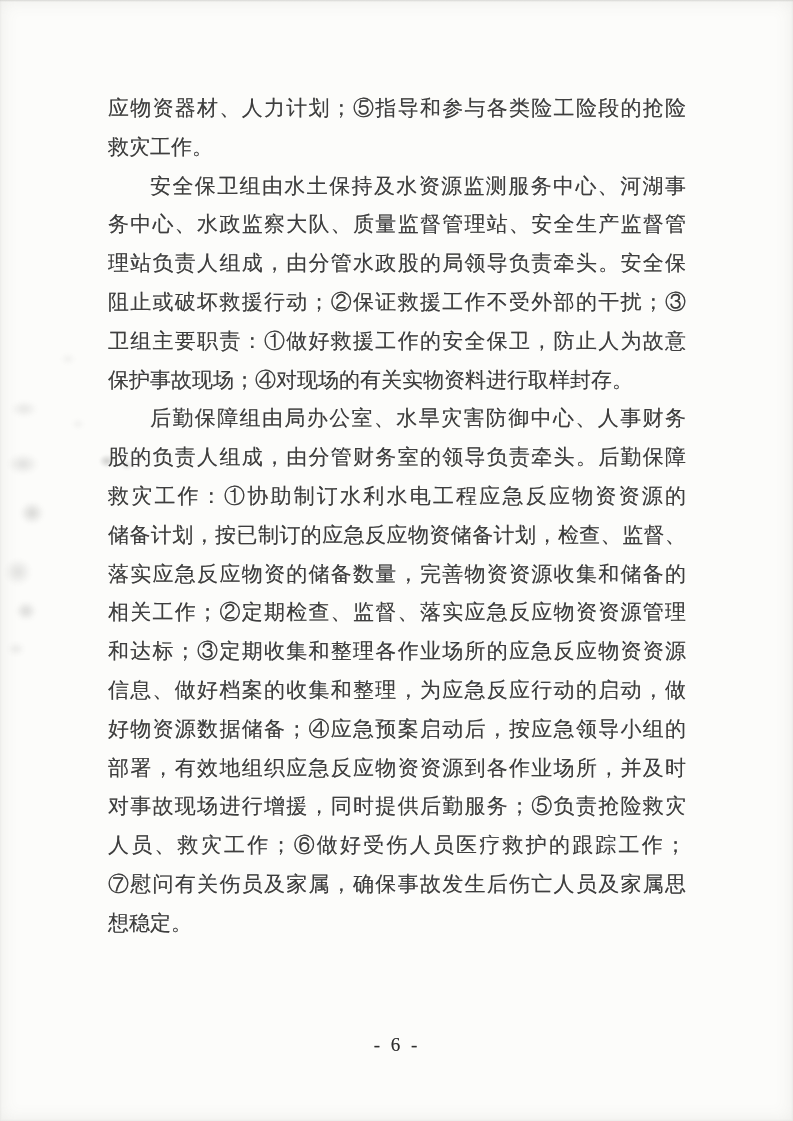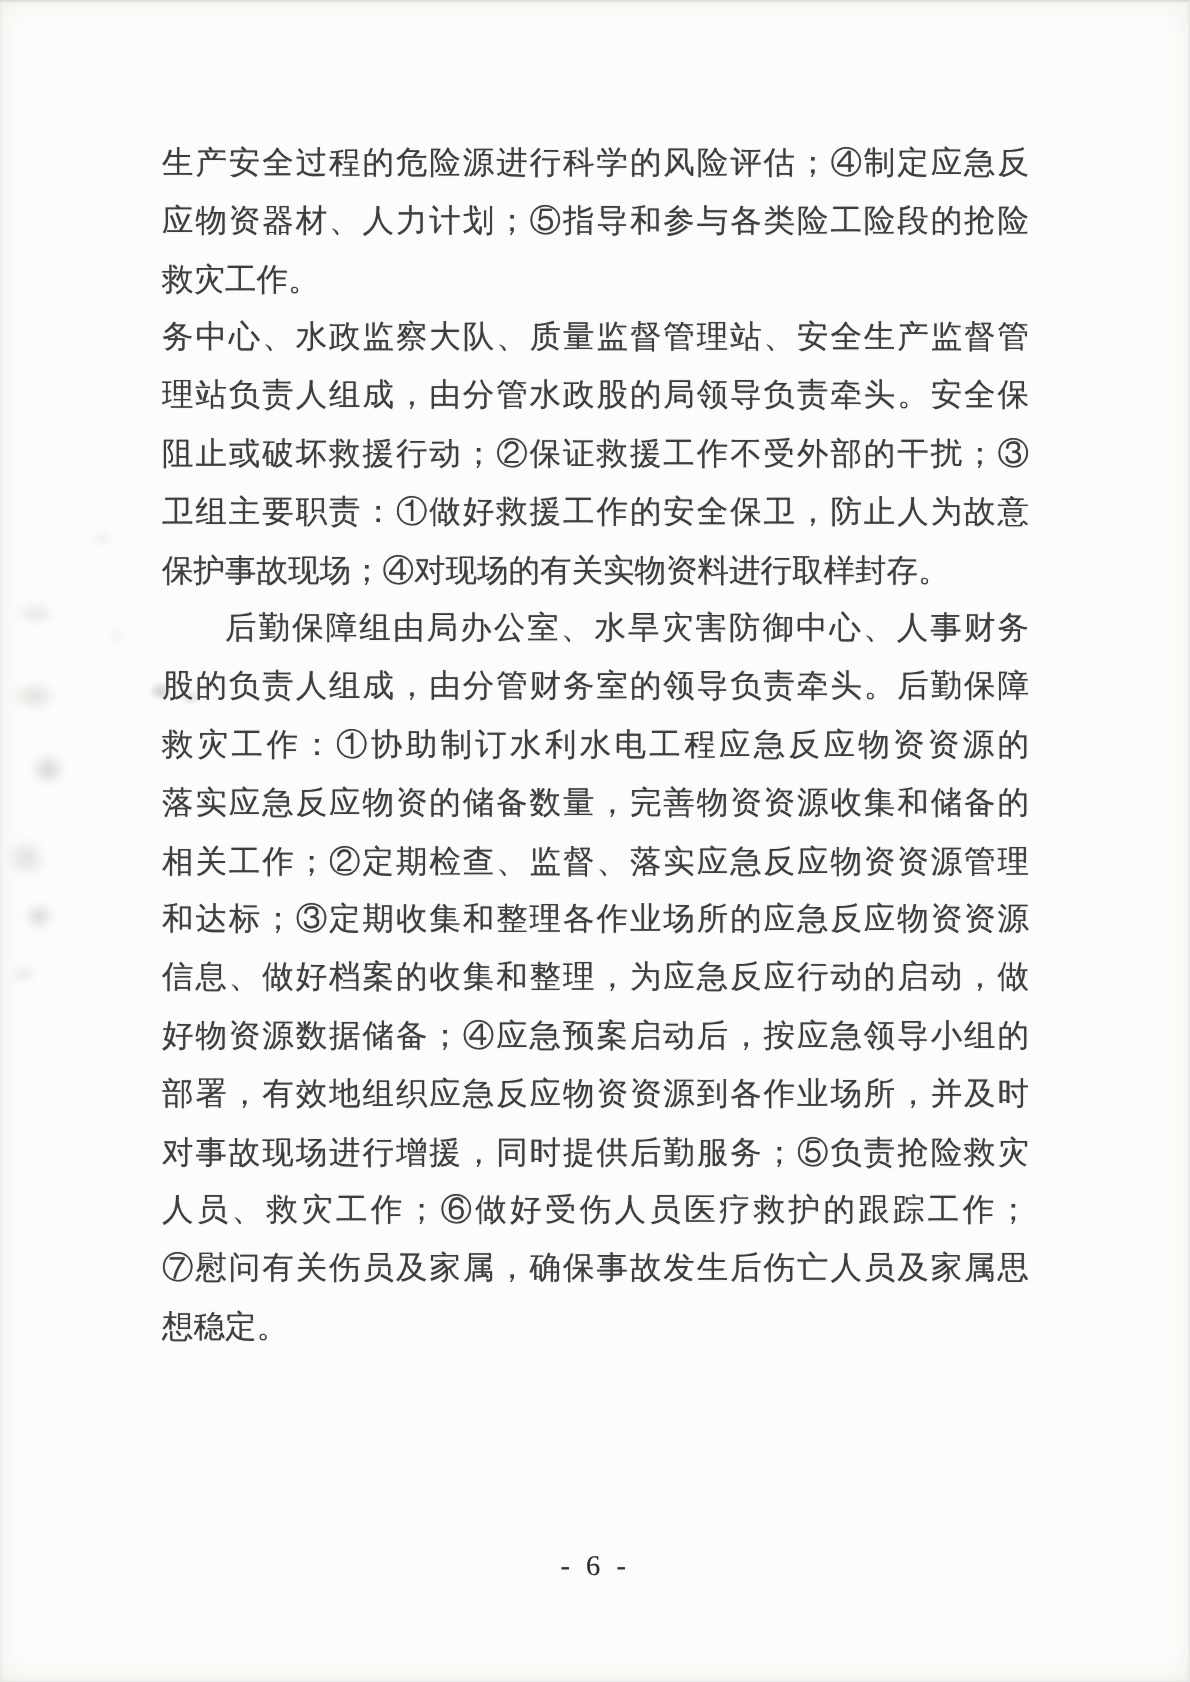--- a/index.html
+++ b/index.html
@@ -85,31 +85,32 @@
   <span class="smudge s3"></span>
   <span class="smudge s4"></span>
   <span class="smudge s5"></span>
   <span class="smudge s6"></span>
   <span class="smudge s7"></span>
   <span class="smudge s8"></span>
   <span class="smudge s9"></span>
   <span class="smudge s10"></span>
 
   <div class="text-block">
-      <div class="line">生产安全过程的危险源进行科学的风险评估；④制定应急反</div>
       <div class="line">应物资器材、人力计划；⑤指导和参与各类险工险段的抢险</div>
       <div class="line end">救灾工作。</div>
+      <div class="line indent">安全保卫组由水土保持及水资源监测服务中心、河湖事</div>
       <div class="line">务中心、水政监察大队、质量监督管理站、安全生产监督管</div>
       <div class="line">理站负责人组成，由分管水政股的局领导负责牵头。安全保</div>
       <div class="line">阻止或破坏救援行动；②保证救援工作不受外部的干扰；③</div>
       <div class="line">卫组主要职责：①做好救援工作的安全保卫，防止人为故意</div>
       <div class="line end">保护事故现场；④对现场的有关实物资料进行取样封存。</div>
       <div class="line indent">后勤保障组由局办公室、水旱灾害防御中心、人事财务</div>
       <div class="line">股的负责人组成，由分管财务室的领导负责牵头。后勤保障</div>
       <div class="line">救灾工作：①协助制订水利水电工程应急反应物资资源的</div>
+      <div class="line">储备计划，按已制订的应急反应物资储备计划，检查、监督、</div>
       <div class="line">落实应急反应物资的储备数量，完善物资资源收集和储备的</div>
       <div class="line">相关工作；②定期检查、监督、落实应急反应物资资源管理</div>
       <div class="line">和达标；③定期收集和整理各作业场所的应急反应物资资源</div>
       <div class="line">信息、做好档案的收集和整理，为应急反应行动的启动，做</div>
       <div class="line">好物资源数据储备；④应急预案启动后，按应急领导小组的</div>
       <div class="line">部署，有效地组织应急反应物资资源到各作业场所，并及时</div>
       <div class="line">对事故现场进行增援，同时提供后勤服务；⑤负责抢险救灾</div>
       <div class="line">人员、救灾工作；⑥做好受伤人员医疗救护的跟踪工作；</div>
       <div class="line">⑦慰问有关伤员及家属，确保事故发生后伤亡人员及家属思</div>
       <div class="line end">想稳定。</div>

